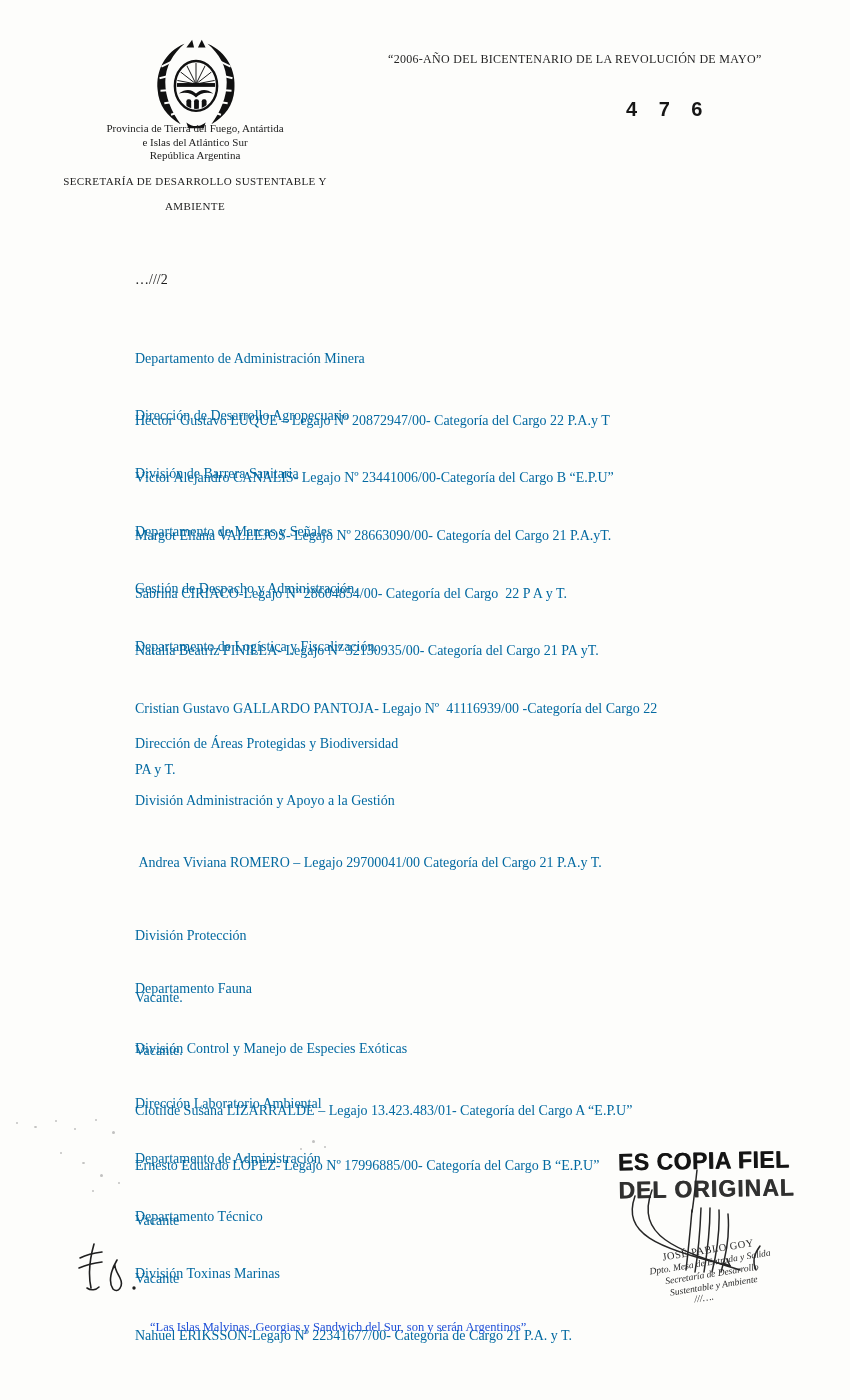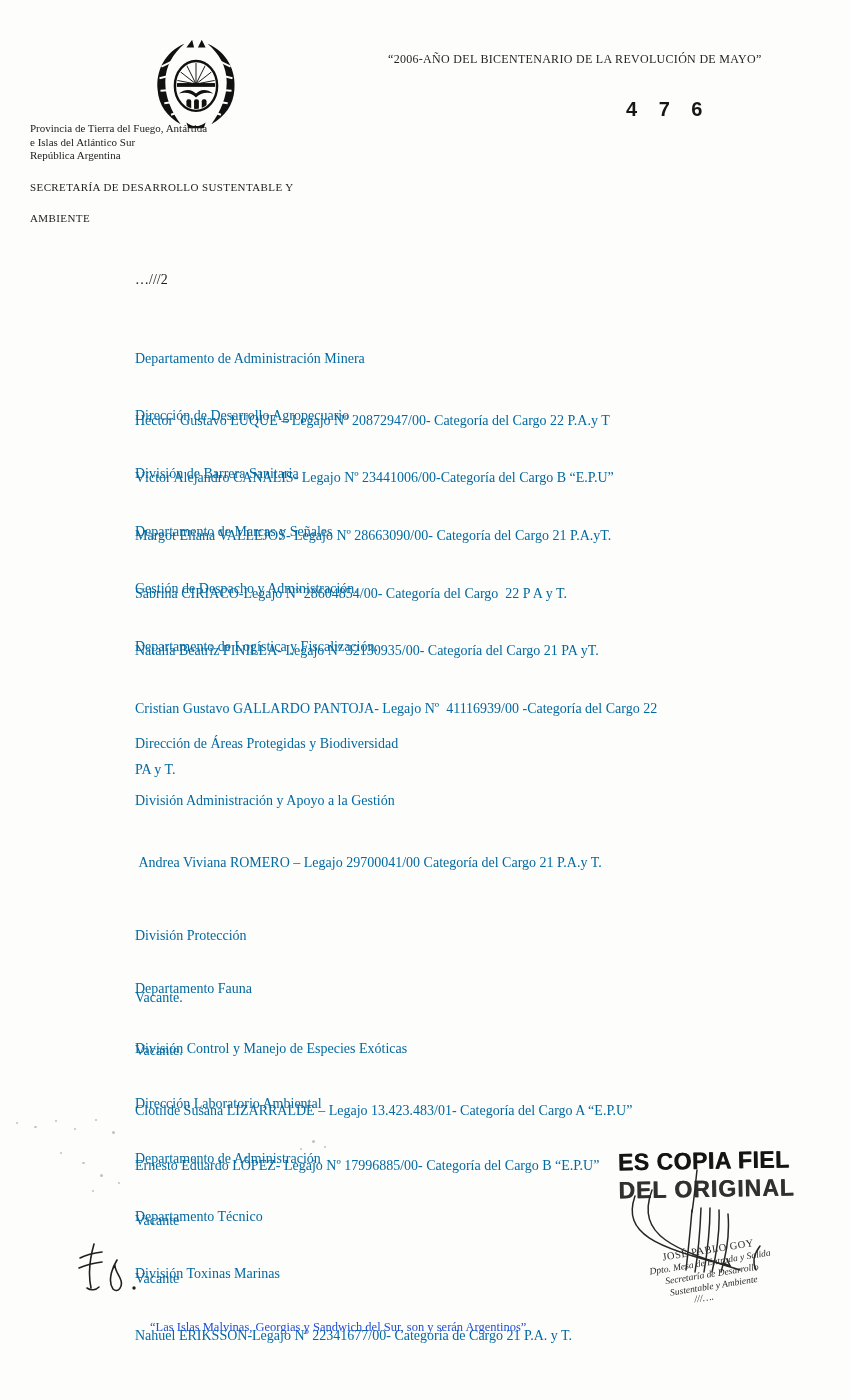--- a/index.html
+++ b/index.html
@@ -8,23 +8,23 @@
     width:850px;height:1400px;
     background:#fdfdfb;
     font-family:"Liberation Serif", serif;
     color:#1c1c1c;
     overflow:hidden;
   }
   
   .emblem{position:absolute;left:148px;top:36px;width:96px;height:96px;}
   .org-block{
     position:absolute;left:30px;top:122px;width:330px;
-    text-align:left;font-size:11px;line-height:13.5px;color:#222;
-  }
-  .org-secretariat{margin-top:18px;letter-spacing:0.4px;font-size:11px;}
+    text-align:center;font-size:11px;line-height:13.5px;color:#222;
+  }
+  .org-secretariat{margin-top:12px;letter-spacing:0.4px;font-size:11px;}
   .motto{
     position:absolute;left:388px;top:52px;width:400px;
     font-size:12px;letter-spacing:0.3px;color:#242424;
   }
   .page-number{
     position:absolute;left:626px;top:98px;
     font-family:"Liberation Sans", sans-serif;
     font-size:20px;font-weight:bold;letter-spacing:8px;color:#161616;
   }
   .page-marker{position:absolute;left:135px;top:272px;font-size:14px;}

